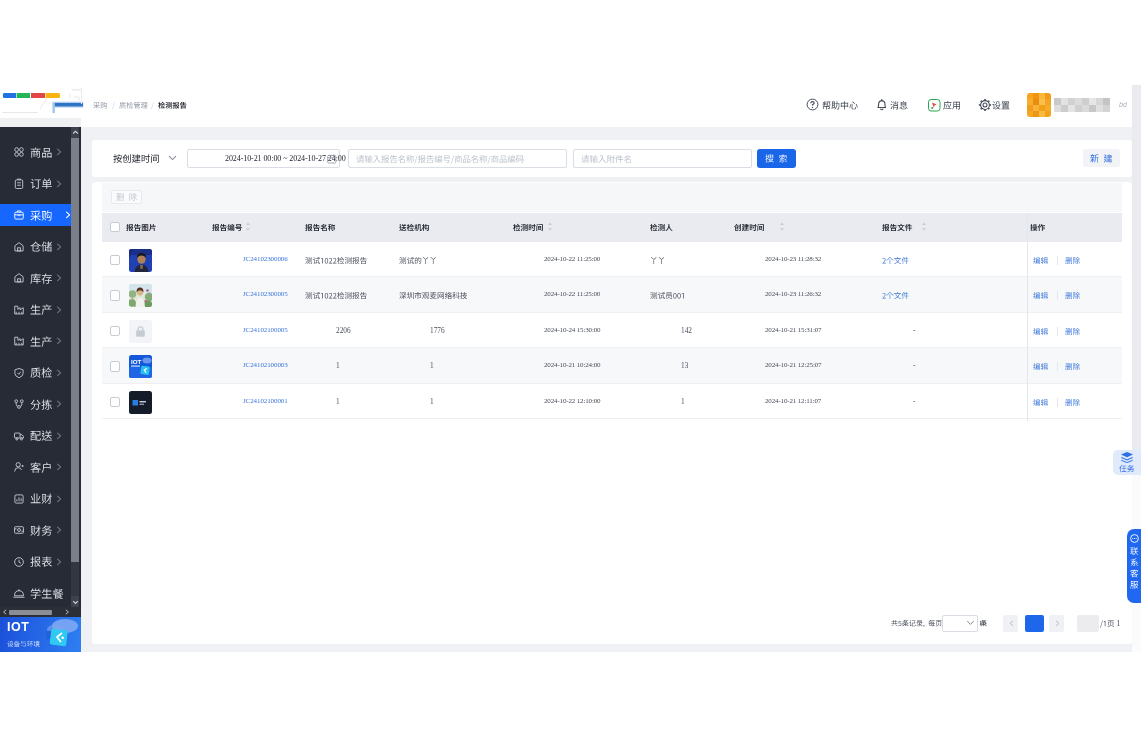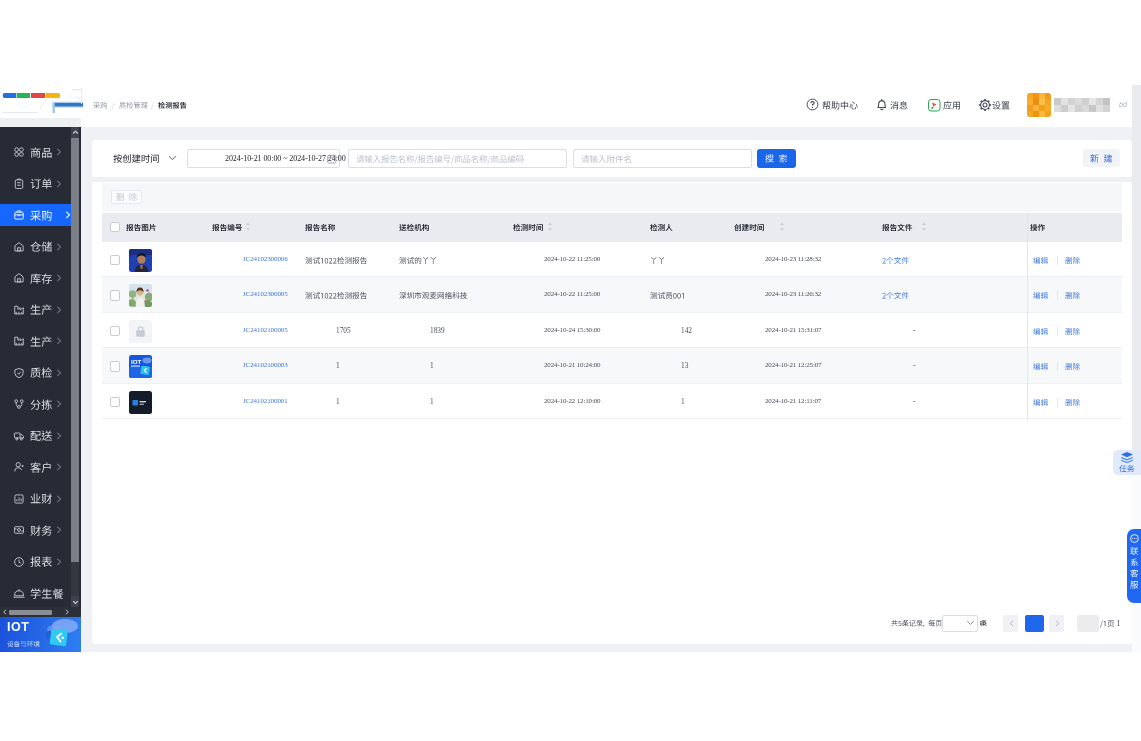--- a/index.html
+++ b/index.html
@@ -899,22 +899,22 @@
 <div class="abs" style="left:102px;top:347.0px;width:1020px;height:1px;background:#eef0f4"></div>
 <div class="abs" style="left:109.5px;top:325.95px;width:10.5px;height:10.5px;background:#fff;border:1px solid #c6ccd6;border-radius:2px"></div>
 <svg class="abs" style="left:129px;top:319.7px;border-radius:2.5px" width="23" height="23">
     <rect width="23" height="23" fill="#f3f4f7"></rect>
 <g fill="#c6cad3">
       <path d="M8.6 10.2 L8.6 8.8 Q8.6 6.2 11.5 6.2 Q14.4 6.2 14.4 8.8 L14.4 10.2 L13.1 10.2 L13.1 8.9 Q13.1 7.5 11.5 7.5 Q9.9 7.5 9.9 8.9 L9.9 10.2 Z"></path>
 <rect x="7.2" y="10.2" width="8.6" height="6.6" rx="1"></rect>
     </g>
   </svg>
 <div class="abs lsans" style="left:212px;top:325.9px;font-size:7px;color:#3b76d8;letter-spacing:-0.1px">JC24102100005</div>
-<div class="abs lsans" style="left:305px;top:325.9px;font-size:7.3px;color:#474d59">1705</div>
-<div class="abs lsans" style="left:399px;top:325.9px;font-size:7.3px;color:#474d59">1839</div>
+<div class="abs lsans" style="left:305px;top:325.9px;font-size:7.3px;color:#474d59">2206</div>
+<div class="abs lsans" style="left:399px;top:325.9px;font-size:7.3px;color:#474d59">1776</div>
 <div class="abs lsans" style="left:513px;top:325.9px;font-size:7px;color:#474d59;letter-spacing:-0.15px">2024-10-24 15:30:00</div>
 <div class="abs lsans" style="left:650px;top:325.9px;font-size:7.3px;color:#474d59">142</div>
 <div class="abs lsans" style="left:734px;top:325.9px;font-size:7px;color:#474d59;letter-spacing:-0.15px">2024-10-21 15:31:07</div>
 <div class="abs lsans" style="left:882px;top:325.9px;font-size:7.5px;color:#474d59">-</div>
 <svg class="tx" style="left:1032.5px;top:326.9px;" width="17.2" height="10.3">
     <g fill="#3b76d8" transform="translate(0,7.37) scale(0.007600,-0.007600)">
       <use href="#g400_7f16"></use>
       <use href="#g400_8f91" x="1000"></use>
     </g>
   </svg>

